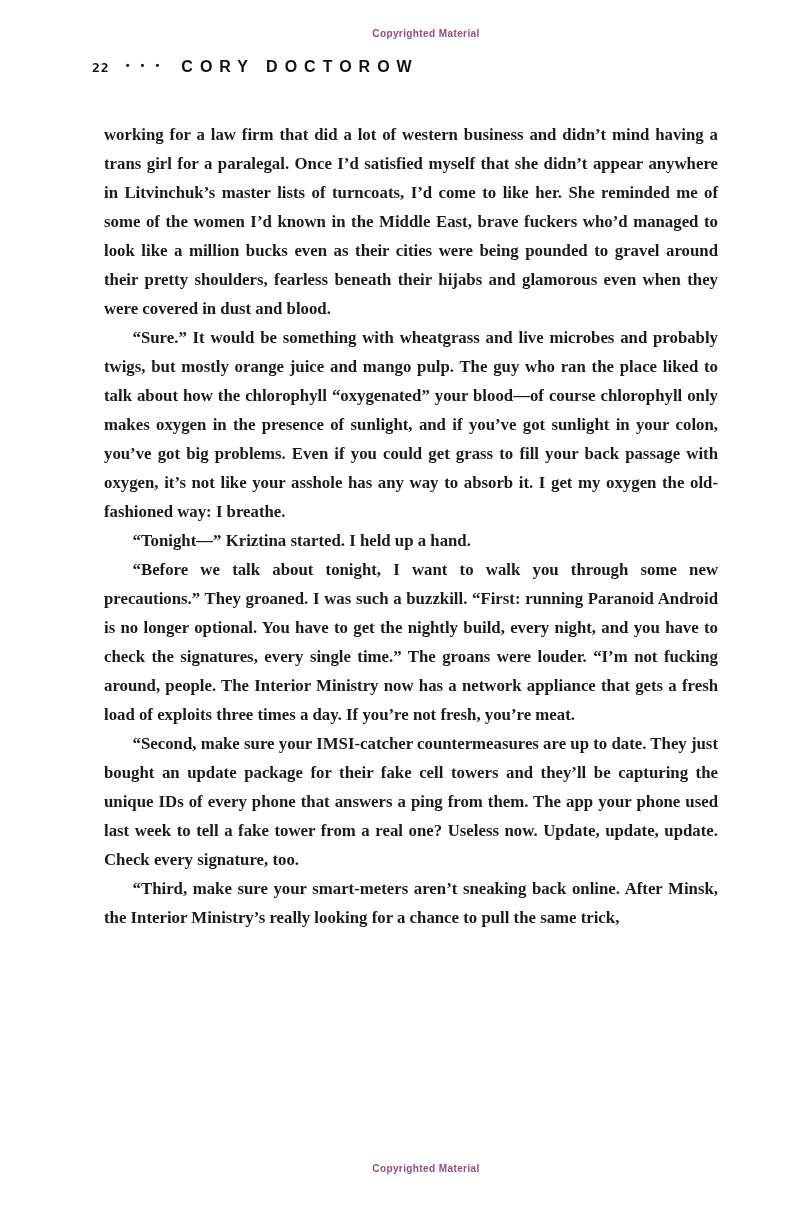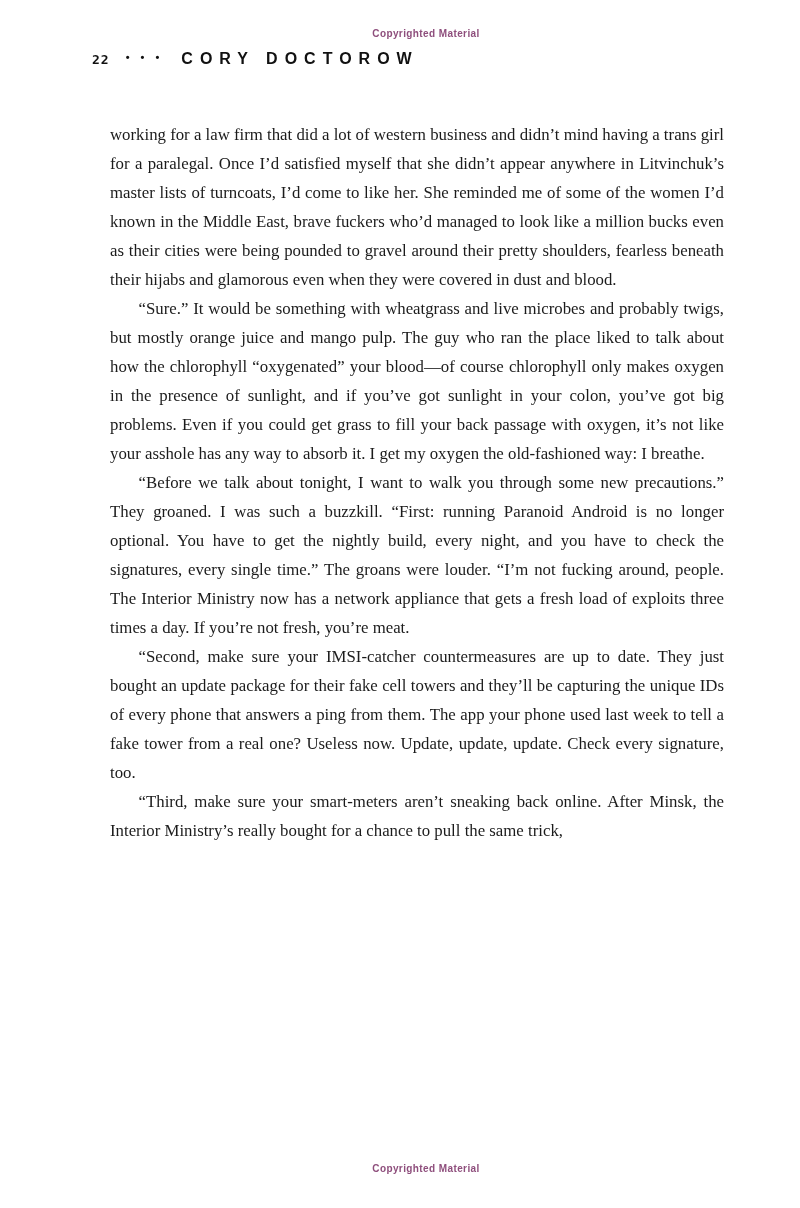--- a/index.html
+++ b/index.html
@@ -26,21 +26,21 @@
     font-size:10px;
     font-weight:bold;
     letter-spacing:0.4px;
     color:var(--watermark);
     padding-left:26px;
   }
   .watermark.top{top:28px;}
   .watermark.bottom{top:1163px;}
   .running-head{
     position:absolute;
-    top:50px;
+    top:58px;
     left:92px;
     font-family:"Liberation Sans", sans-serif;
     font-weight:bold;
     font-size:13px;
     color:#111111;
     display:flex;
     align-items:center;
   }
   .running-head .pagenum{
     letter-spacing:1px;
@@ -54,22 +54,23 @@
     position:relative;
     top:-2px;
   }
   .running-head .author{
     letter-spacing:7px;
     font-size:16px;
   }
   .body-text{
     position:absolute;
     top:120px;
-    left:110px;
+    left:104px;
     width:614px;
+    font-weight:bold;
   }
   .body-text p{
     margin:0;
     padding:0;
     font-size:16.8px;
     line-height:29px;
     text-align:justify;
     text-indent:1.7em;
     color:var(--ink);
   }
@@ -86,20 +87,21 @@
 
   <div class="running-head">
     <span class="pagenum">22</span>
     <span class="dots">• • •</span>
     <span class="author">CORY DOCTOROW</span>
   </div>
 
   <div class="body-text">
     <p class="noindent">working for a law firm that did a lot of western business and didn’t mind having a trans girl for a paralegal. Once I’d satisfied myself that she didn’t appear anywhere in Litvinchuk’s master lists of turncoats, I’d come to like her. She reminded me of some of the women I’d known in the Middle East, brave fuckers who’d managed to look like a million bucks even as their cities were being pounded to gravel around their pretty shoulders, fearless beneath their hijabs and glamorous even when they were covered in dust and blood.</p>
     <p>“Sure.” It would be something with wheatgrass and live microbes and probably twigs, but mostly orange juice and mango pulp. The guy who ran the place liked to talk about how the chlorophyll “oxygenated” your blood—of course chlorophyll only makes oxygen in the presence of sunlight, and if you’ve got sunlight in your colon, you’ve got big problems. Even if you could get grass to fill your back passage with oxygen, it’s not like your asshole has any way to absorb it. I get my oxygen the old-fashioned way: I breathe.</p>
+    <p>“Tonight—” Kriztina started. I held up a hand.</p>
     <p>“Before we talk about tonight, I want to walk you through some new precautions.” They groaned. I was such a buzzkill. “First: running Paranoid Android is no longer optional. You have to get the nightly build, every night, and you have to check the signatures, every single time.” The groans were louder. “I’m not fucking around, people. The Interior Ministry now has a network appliance that gets a fresh load of exploits three times a day. If you’re not fresh, you’re meat.</p>
     <p>“Second, make sure your IMSI-catcher countermeasures are up to date. They just bought an update package for their fake cell towers and they’ll be capturing the unique IDs of every phone that answers a ping from them. The app your phone used last week to tell a fake tower from a real one? Useless now. Update, update, update. Check every signature, too.</p>
-    <p>“Third, make sure your smart-meters aren’t sneaking back online. After Minsk, the Interior Ministry’s really bought for a chance to pull the same trick,</p>
+    <p>“Third, make sure your smart-meters aren’t sneaking back online. After Minsk, the Interior Ministry’s really looking for a chance to pull the same trick,</p>
   </div>
 
   <div class="watermark bottom">Copyrighted Material</div>
 
 </div>
 
 </body></html>

